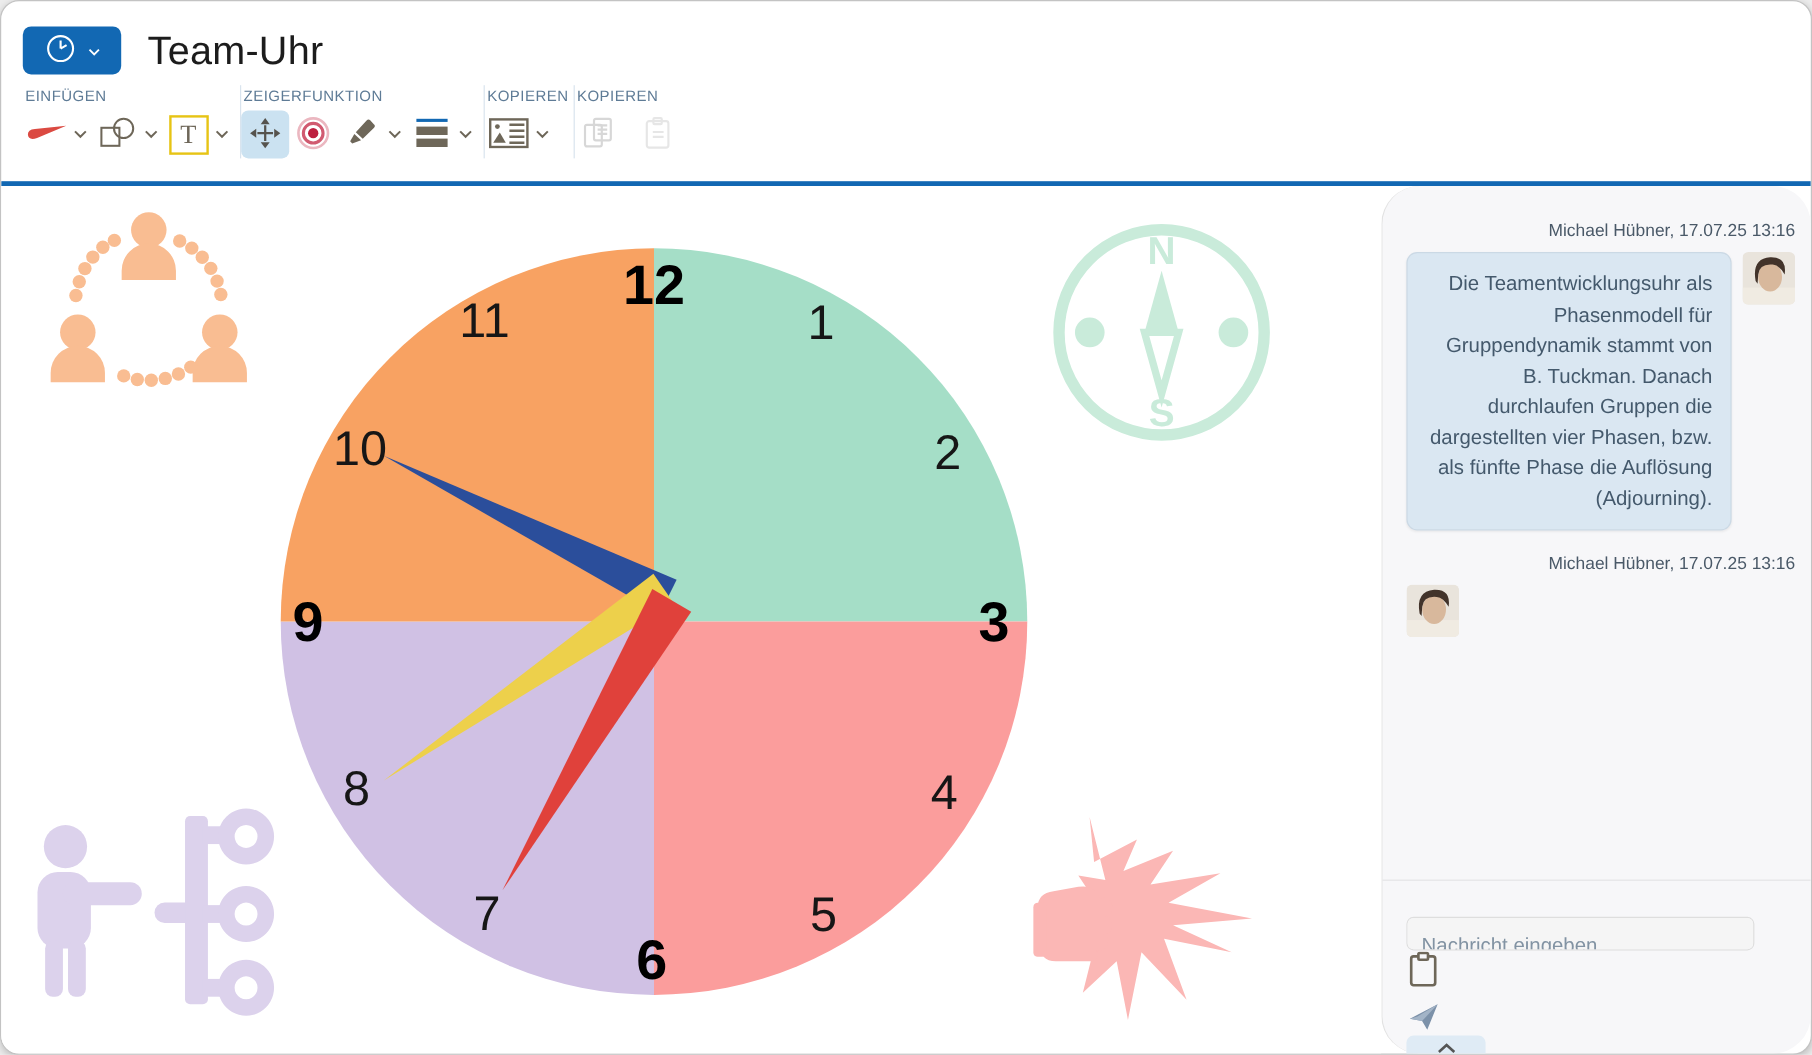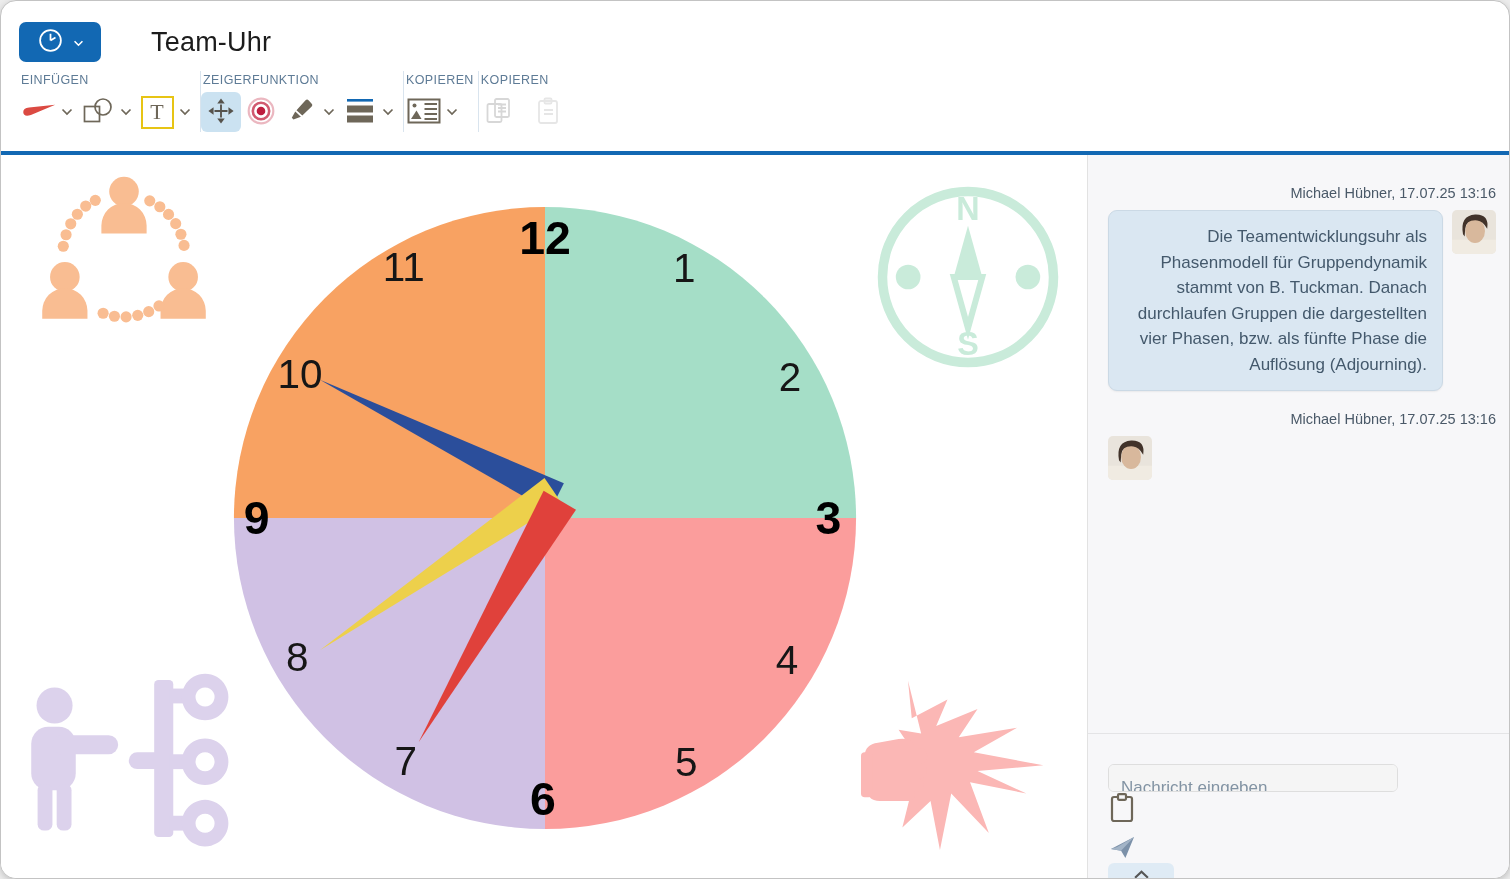--- a/index.html
+++ b/index.html
@@ -9,21 +9,21 @@
     border:1px solid #c3c3c3; border-radius:16px; overflow:hidden;
     position:relative; box-shadow:0 2px 6px rgba(0,0,0,.18);
   }
   
   .top { height:150px; }
   .titlebar { display:flex; align-items:center; gap:22px; padding:16px 0 0 18px; height:66px; }
   .clock-btn {
     width:82px; height:40px; background:#1268B3; border:none; border-radius:7px;
     display:flex; align-items:center; justify-content:center; gap:9px; cursor:pointer;
   }
-  .page-title { font-size:27px; color:#1c1c1c; font-weight:500; letter-spacing:.2px;margin-left:28px; }
+  .page-title { font-size:33px; color:#1c1c1c; font-weight:500; letter-spacing:.2px; }
   .toolbar { display:flex; padding:4px 0 0 18px; }
   .tgroup { padding-right:4px; margin-right:0; }
   .tgroup.sep { border-right:1px solid #D9E4EE; }
   .tgroup-label { font-size:12.5px; color:#5E7B96; letter-spacing:.4px; margin:2px 0 5px 2px; }
   .trow { display:flex; align-items:center; }
   .tbtn { width:40px; height:40px; border:none; background:transparent; border-radius:6px;
           display:flex; align-items:center; justify-content:center; cursor:pointer; padding:0; }
   .tbtn.active { background:#CBE2F1; }
   .chev { padding:0 5px 0 2px; display:flex; align-items:center; cursor:pointer; }
   .text-tool-box { width:33px; height:33px; border:2px solid #E7C414; display:flex; align-items:center;
@@ -34,21 +34,21 @@
   .canvas { flex:1; position:relative; background:#fff; overflow:hidden; }
   .clock-svg { position:absolute; left:228px; top:47px; width:632px; height:632px; }
   .cn  { font-size:41px; font-weight:300; fill:#161616; }
   .cnb { font-size:47px; font-weight:800; fill:#000; }
   .corner-icon { position:absolute; }
   .ci-people  { left:36px;  top:14px;  width:174px; height:178px; }
   .ci-compass { left:872px; top:27px;  width:190px; height:190px; }
   .ci-flip    { left:26px;  top:506px; width:212px; height:202px; }
   .ci-fist    { left:860px; top:522px; width:188px; height:176px; }
   
-  .sidebar { width:422px; background:#F7F7F9; border-left:1px solid #E2E2E2; display:flex; flex-direction:column; }
+  .sidebar { width:358px; background:#F7F7F9; border-left:1px solid #E2E2E2; display:flex; flex-direction:column;border-radius:32px; }
   .chat { flex:1; padding:30px 13px 0 20px; overflow:hidden; }
   .msg { margin-bottom:20px; }
   .msg-meta { text-align:right; color:#4A5968; font-size:14.5px; margin-bottom:9px; }
   .msg-row { display:flex; gap:9px; align-items:flex-start;text-align:right; }
   .bubble { flex:1; background:#DAE7F2; border:1px solid #CBD9E5; border-radius:9px;
             padding:13px 15px; font-size:17px; color:#44596C; line-height:1.5;
             box-shadow:0 1px 2px rgba(0,0,0,.06); }
   .avatar { width:44px; height:44px; border-radius:5px; overflow:hidden; flex-shrink:0; }
   .avatar svg, .avatar-big svg { display:block; width:100%; height:100%; }
   .composer { border-top:1px solid #E4E4E6; padding:30px 13px 0 20px; display:flex; height:145px;flex-direction:column; }

